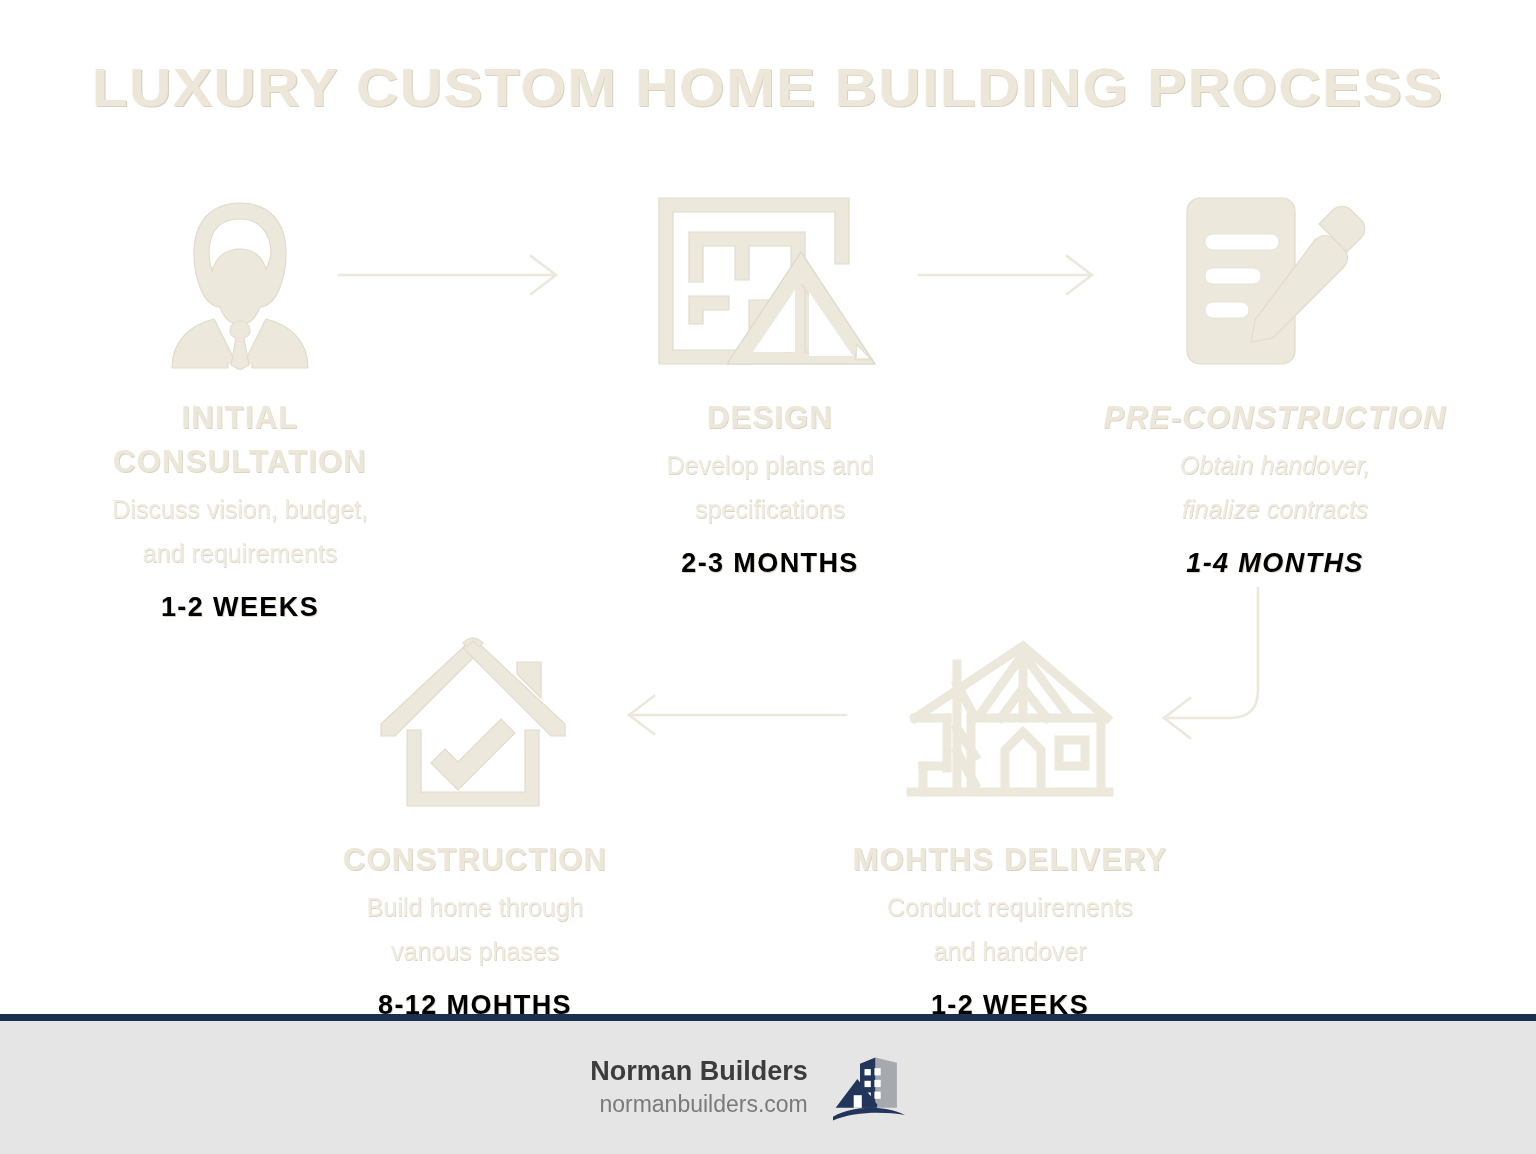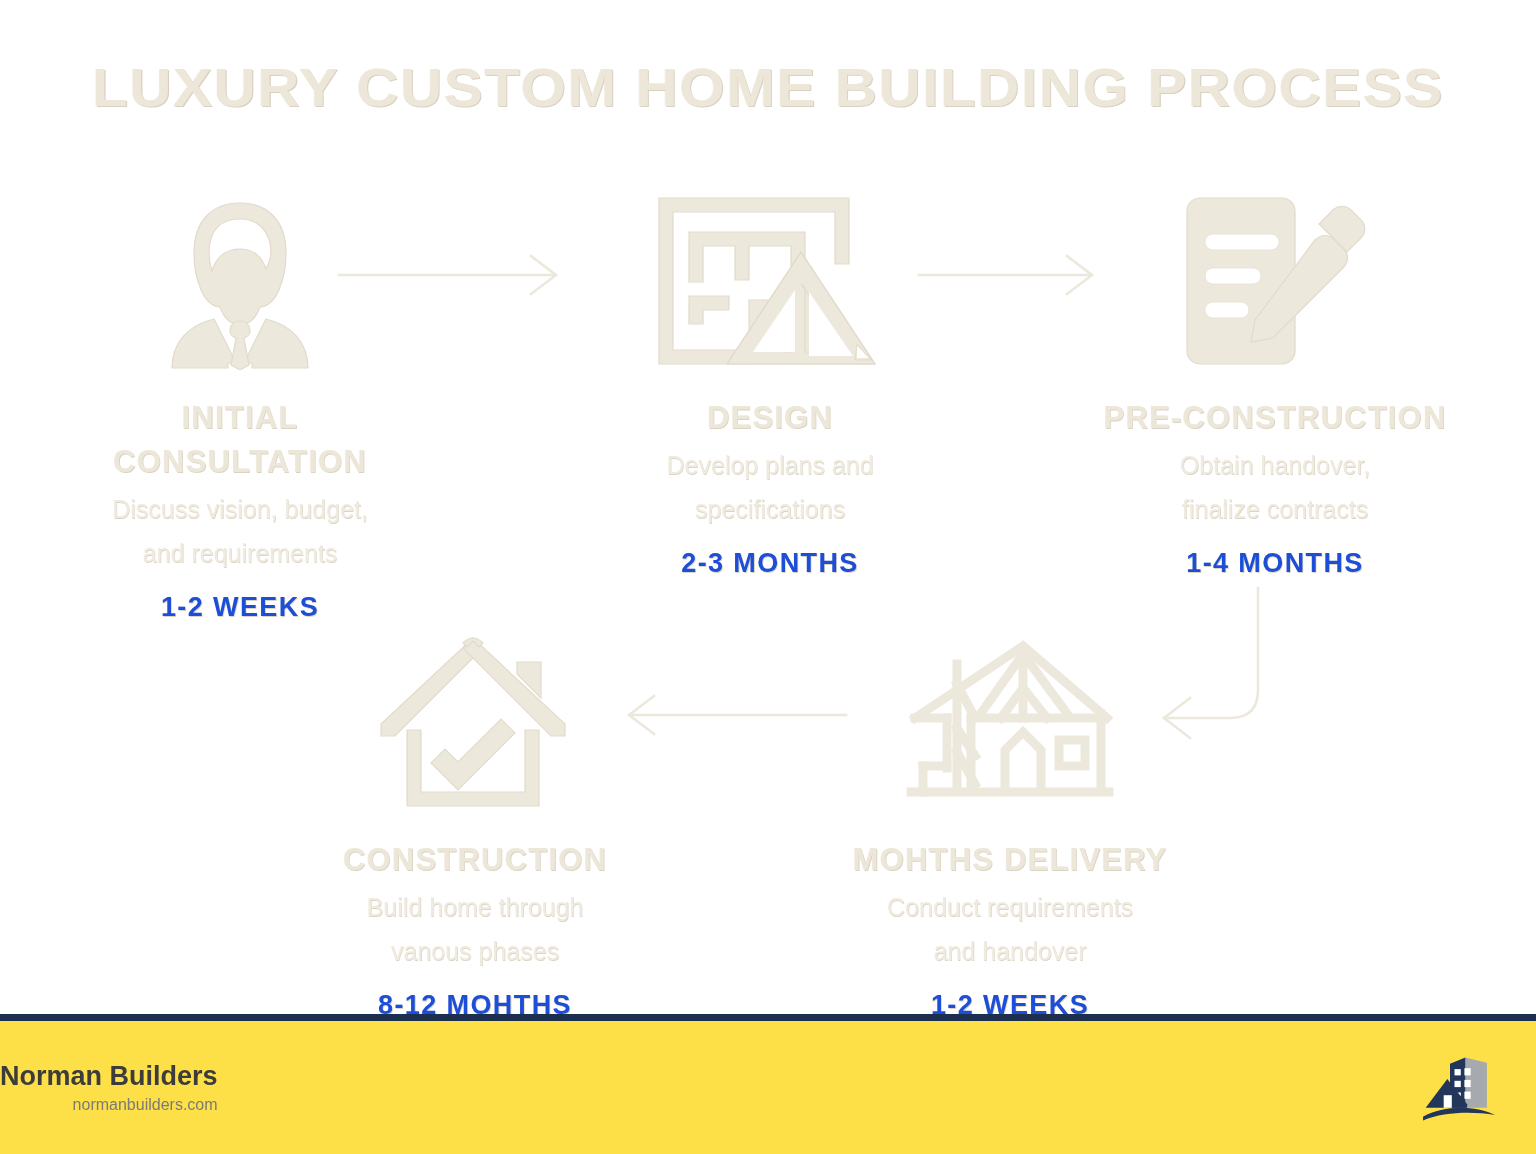--- a/index.html
+++ b/index.html
@@ -69,33 +69,33 @@
     text-shadow: 0.6px 0.6px 0 #DCD5C5, -0.4px -0.4px 0 #FCFBF7;
     line-height: 1.75;
     margin: 0;
     white-space: pre-line;
   }
   .step-duration {
     font-family: "Liberation Sans Narrow", "Liberation Sans", sans-serif;
     font-weight: bold;
     font-size: 27px;
     letter-spacing: 1.4px;
-    color: #1d4ed8;
+    color: #000000;
     text-shadow: 0.8px 0.8px 0 #DBD4C4, -0.4px -0.4px 0 #FAF8F3;
     margin: 0;
     white-space: nowrap;
     text-align: center;
   }
   .gap-a { height: 22px; }
   .gap-b { height: 16px; }
 
   
   #step-consultation { left: 20px;   top: 180px; width: 440px; }
   #step-design       { left: 570px;  top: 180px; width: 400px; }
-  #step-preconstruction { left: 1040px; top: 180px; width: 470px; }
+  #step-preconstruction { left: 1040px; top: 180px; width: 470px; font-style: italic; }
   #step-construction { left: 255px;  top: 612px; width: 440px; }
   #step-delivery     { left: 815px;  top: 612px; width: 390px; }
 
   #step-consultation .step-icon { height: 190px; }
   #step-design .step-icon { height: 190px; }
   #step-preconstruction .step-icon { height: 190px; }
   #step-construction .step-icon { height: 200px; }
   #step-delivery .step-icon { height: 200px; }
 
   
@@ -113,42 +113,42 @@
     width: 1536px;
     height: 7px;
     background: #1D2F4E;
   }
   #footer {
     position: absolute;
     left: 0;
     top: 1021px;
     width: 1536px;
     height: 133px;
-    background: #fde047;
+    background: #e5e5e5;
     display: flex;
     align-items: center;
-    justify-content: space-between;
+    justify-content: center;
     padding-right: 38px;
     box-sizing: border-box;
   }
   #brand-text {
     text-align: right;
     margin-right: 22px;
   }
   #brand-name {
     font-family: "Liberation Sans", sans-serif;
     font-weight: bold;
     font-size: 27px;
     color: #3C3C3C;
     line-height: 1.2;
   }
   #brand-url {
     font-family: "Liberation Sans", sans-serif;
     font-weight: 400;
-    font-size: 16px;
+    font-size: 23px;
     color: #7A7A7A;
     line-height: 1.35;
     margin-top: 2px;
   }
   #brand-logo { width: 78px; height: 72px; display:block; }
 </style>
 </head>
 <body>
 
 <div id="canvas">

